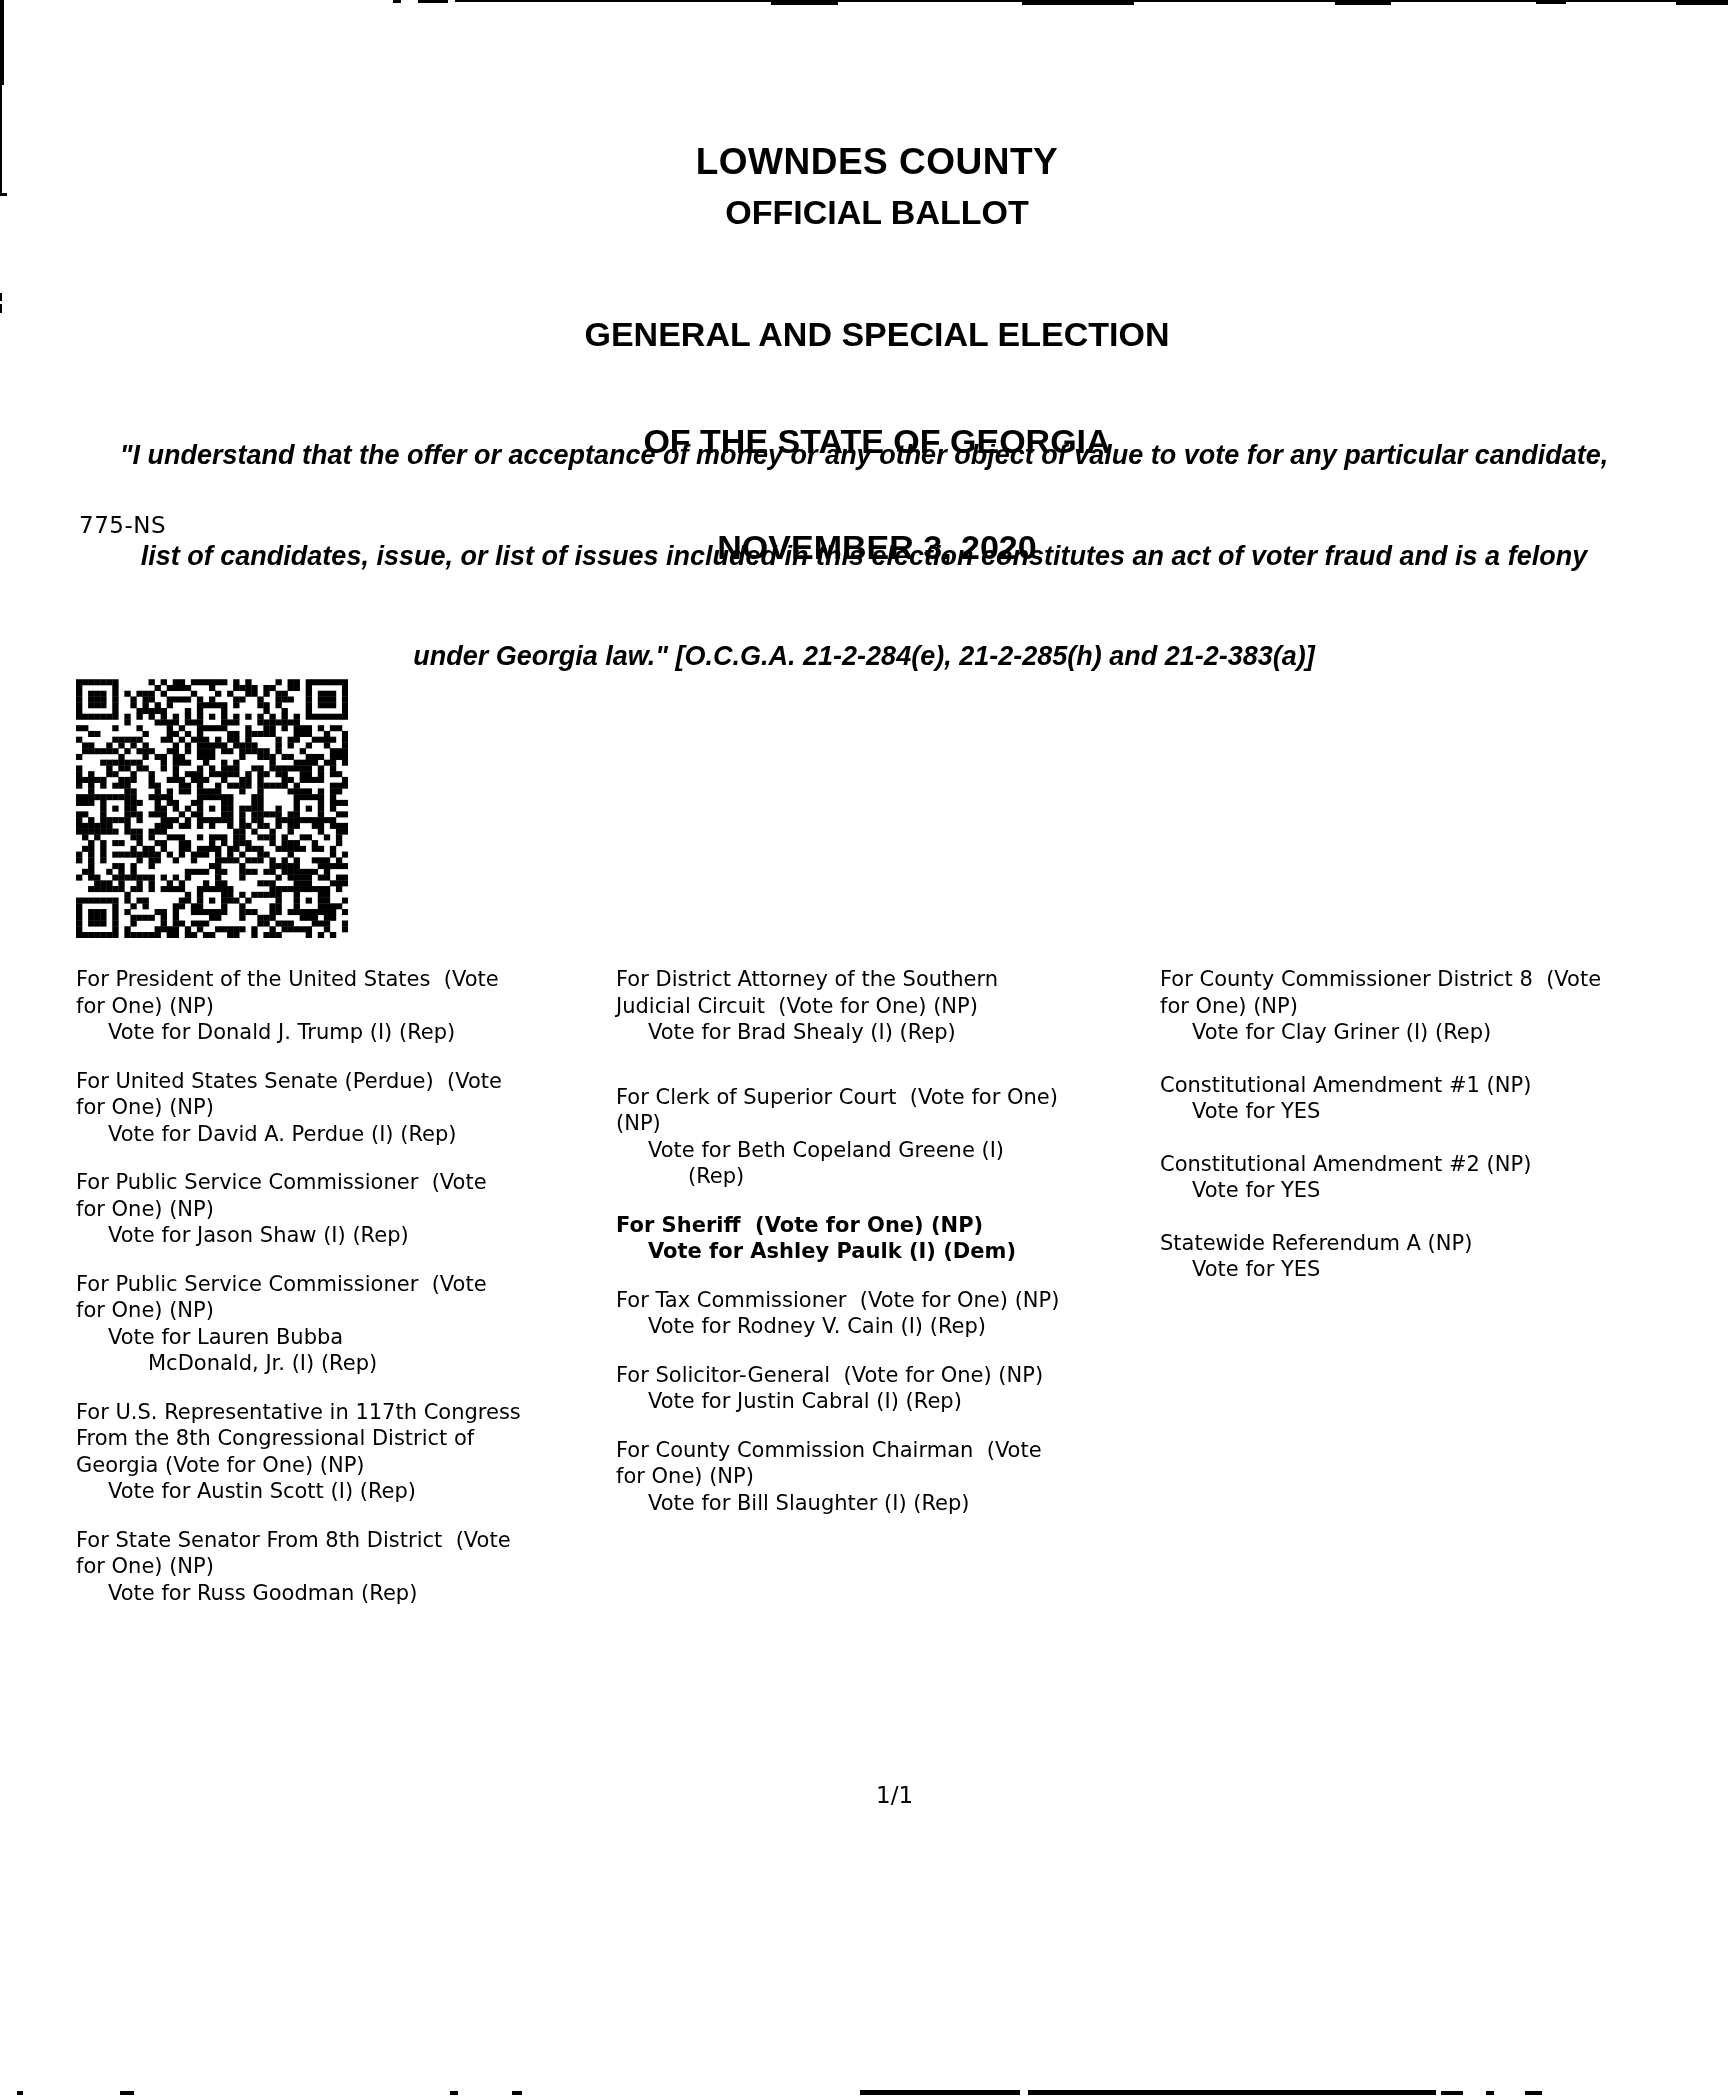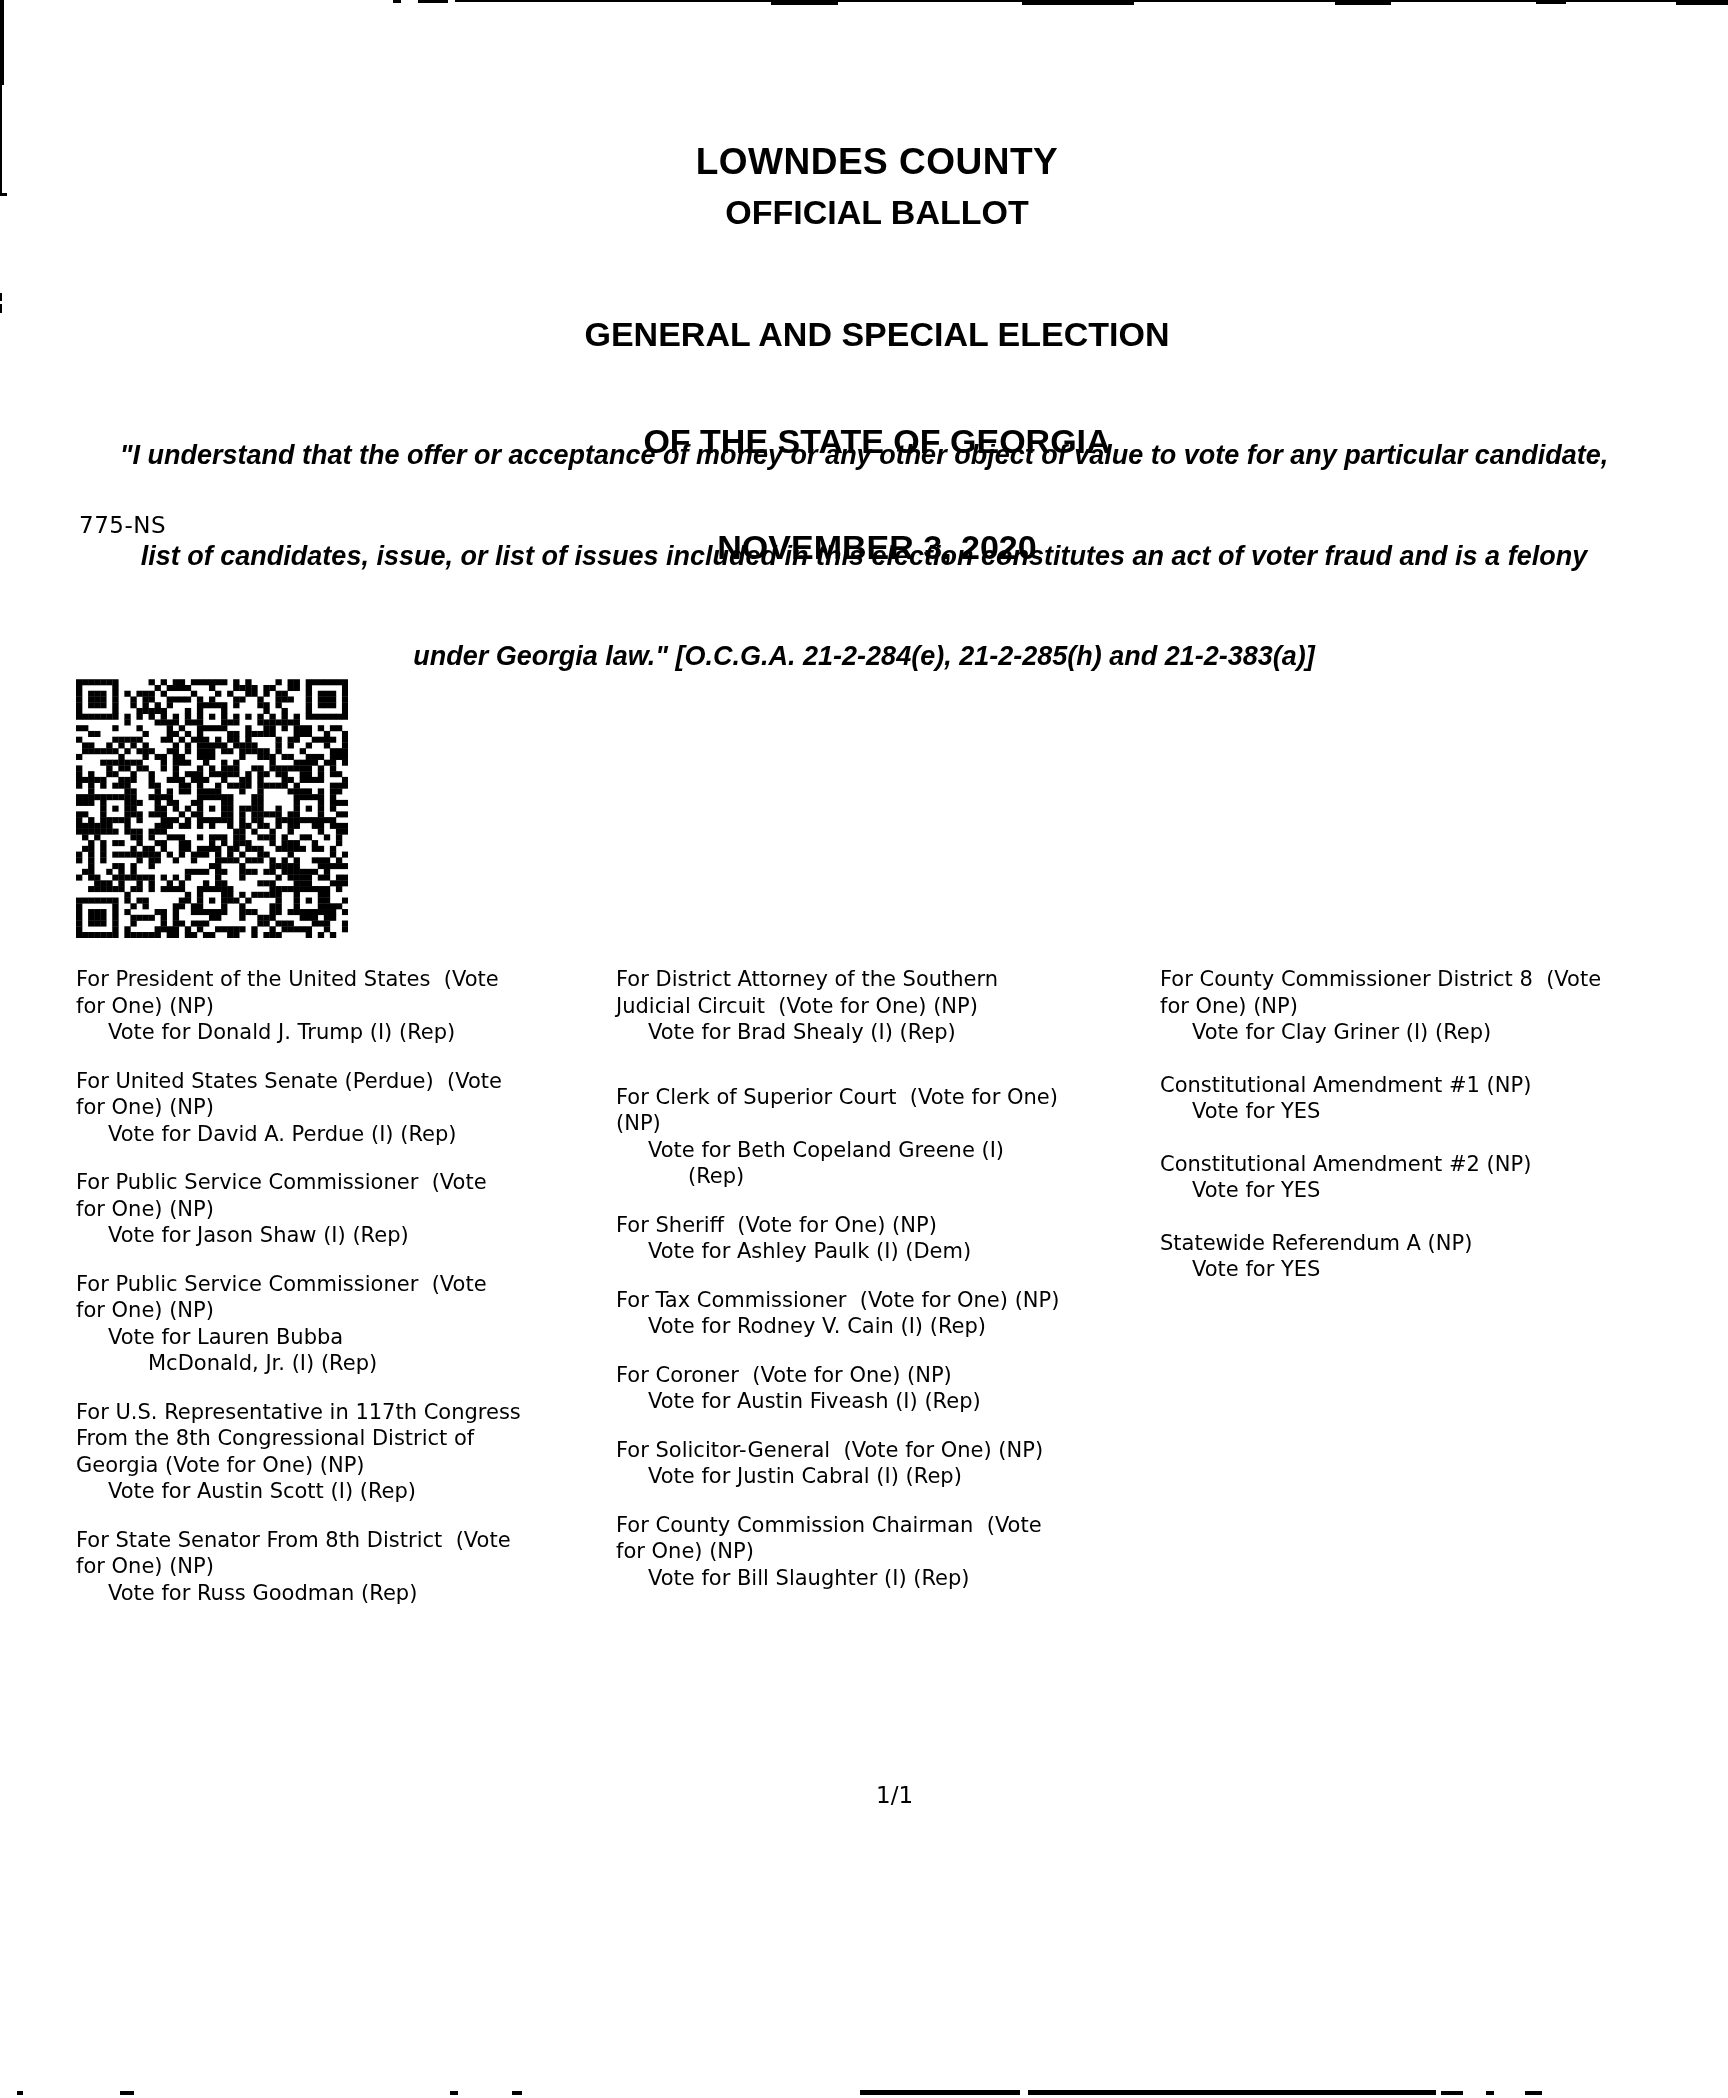--- a/index.html
+++ b/index.html
@@ -1154,31 +1154,27 @@
         <div class="line ind0">For District Attorney of the Southern</div>
         <div class="line ind0">Judicial Circuit  (Vote for One) (NP)</div>
         <div class="line ind1">Vote for Brad Shealy (I) (Rep)</div>
       </div>
       <div class="contest" style="margin-bottom: 22px;">
         <div class="line ind0">For Clerk of Superior Court  (Vote for One)</div>
         <div class="line ind0">(NP)</div>
         <div class="line ind1">Vote for Beth Copeland Greene (I)</div>
         <div class="line ind2">(Rep)</div>
       </div>
-      <div class="contest" style="margin-bottom: 22px;">
+      <div class="contest" style="margin-bottom: 22px; font-weight: bold;">
         <div class="line ind0">For Sheriff  (Vote for One) (NP)</div>
         <div class="line ind1">Vote for Ashley Paulk (I) (Dem)</div>
       </div>
       <div class="contest" style="margin-bottom: 22px;">
         <div class="line ind0">For Tax Commissioner  (Vote for One) (NP)</div>
         <div class="line ind1">Vote for Rodney V. Cain (I) (Rep)</div>
-      </div>
-      <div class="contest" style="margin-bottom: 22px;">
-        <div class="line ind0">For Coroner  (Vote for One) (NP)</div>
-        <div class="line ind1">Vote for Austin Fiveash (I) (Rep)</div>
       </div>
       <div class="contest" style="margin-bottom: 22px;">
         <div class="line ind0">For Solicitor-General  (Vote for One) (NP)</div>
         <div class="line ind1">Vote for Justin Cabral (I) (Rep)</div>
       </div>
       <div class="contest" style="margin-bottom: 17px;">
         <div class="line ind0">For County Commission Chairman  (Vote</div>
         <div class="line ind0">for One) (NP)</div>
         <div class="line ind1">Vote for Bill Slaughter (I) (Rep)</div>
       </div>

